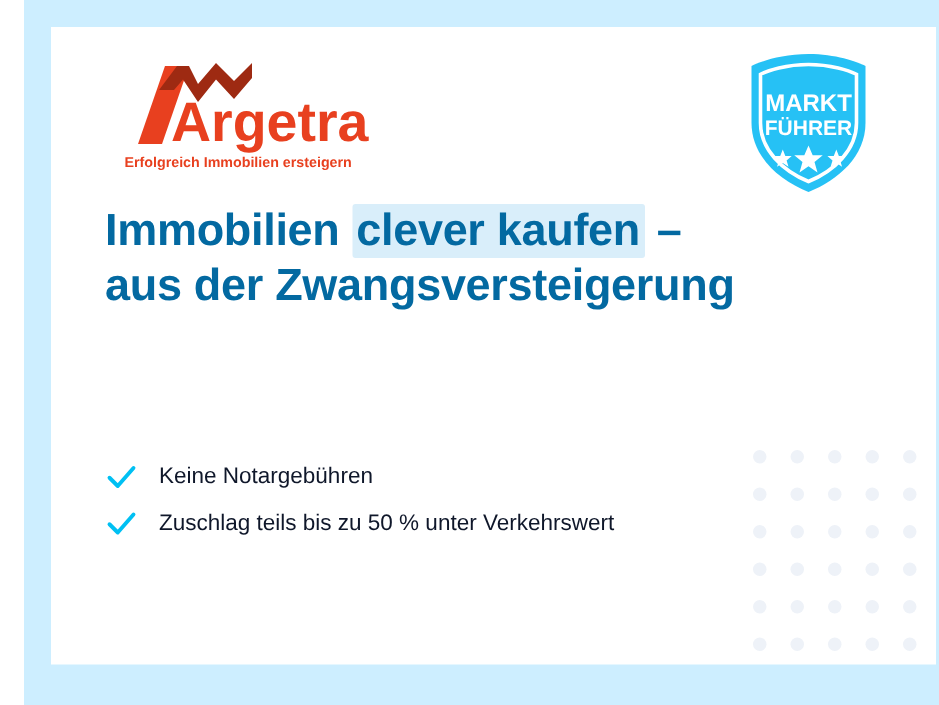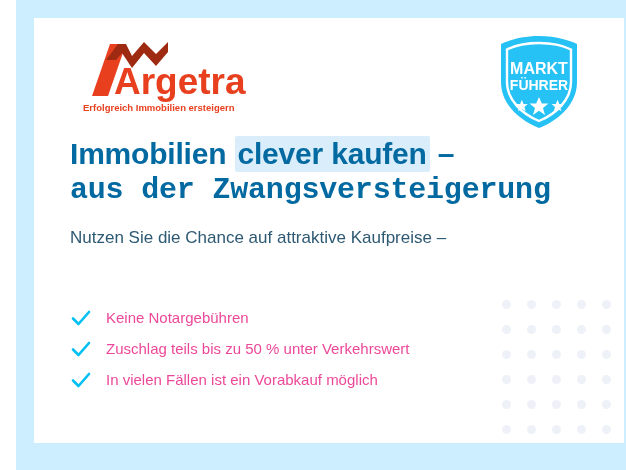--- a/index.html
+++ b/index.html
@@ -89,21 +89,21 @@
     font-weight: bold;
     line-height: 37px;
     color: #0369a1;
     letter-spacing: -0.2px;
   }
   .hl-mark {
     background: #d9eefa;
     padding: 1px 3px 2px 3px;
     border-radius: 2px;
   }
-  .hl-line2 { display: block; font-family: Liberation Mono, monospace; }
+  .hl-line2 { display: block; }
 
   
   .subhead {
     position: absolute;
     left: 36px;
     top: 207px;
     width: 520px;
     font-size: 17px;
     line-height: 26px;
     color: #2e5973;
@@ -118,21 +118,21 @@
     width: 480px;
     list-style: none;
     margin: 0;
     padding: 0;
   }
   .bullets li {
     display: flex;
     align-items: center;
     height: 31px;
     font-size: 15px;
-    color: #ec4899;
+    color: #0f172a;
   }
   .check-icon {
     width: 22px;
     height: 22px;
     flex: 0 0 22px;
     margin-right: 14px;
     display: block;
   }
 </style>
 </head>
@@ -201,38 +201,31 @@
         </g>
       </svg>
     </div>
 
     <div class="headline">
       <span><span>Immobilien </span><span class="hl-mark">clever kaufen</span><span> –</span></span>
       <span class="hl-line2">aus der Zwangsversteigerung</span>
     </div>
 
     <div class="subhead">
-      <span>Nutzen Sie die Chance auf attraktive Kaufpreise –</span>
     </div>
 
     <ul class="bullets" id="bullet-list">
         <li>
           <svg class="check-icon" viewBox="0 0 22 22">
             <path d="M3 11.5 L8.5 17 L19 5" fill="none" stroke="#00c0f3" stroke-width="2.6" stroke-linecap="round" stroke-linejoin="round"></path>
           </svg>
           <span>Keine Notargebühren</span>
         </li>
         <li>
           <svg class="check-icon" viewBox="0 0 22 22">
             <path d="M3 11.5 L8.5 17 L19 5" fill="none" stroke="#00c0f3" stroke-width="2.6" stroke-linecap="round" stroke-linejoin="round"></path>
           </svg>
           <span>Zuschlag teils bis zu 50 % unter Verkehrswert</span>
         </li>
-        <li>
-          <svg class="check-icon" viewBox="0 0 22 22">
-            <path d="M3 11.5 L8.5 17 L19 5" fill="none" stroke="#00c0f3" stroke-width="2.6" stroke-linecap="round" stroke-linejoin="round"></path>
-          </svg>
-          <span>In vielen Fällen ist ein Vorabkauf möglich</span>
-        </li>
       </ul>
 
   </div>
 </div>
 
 </body></html>

